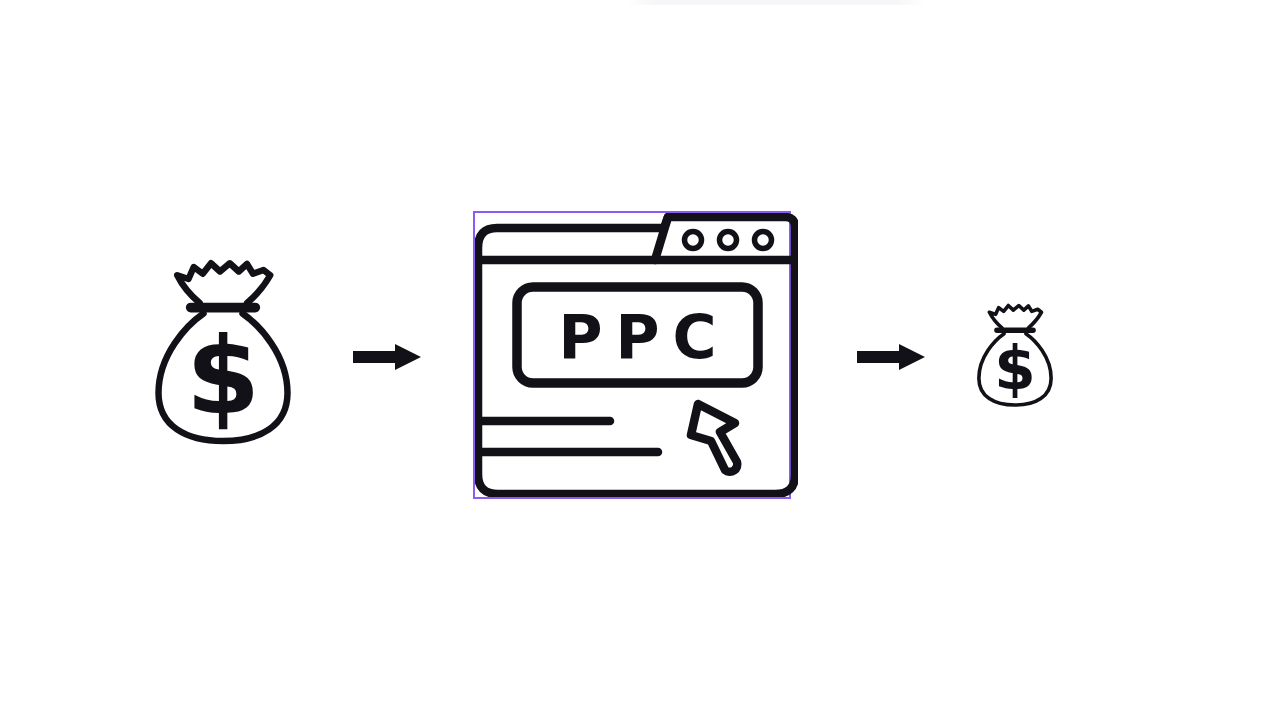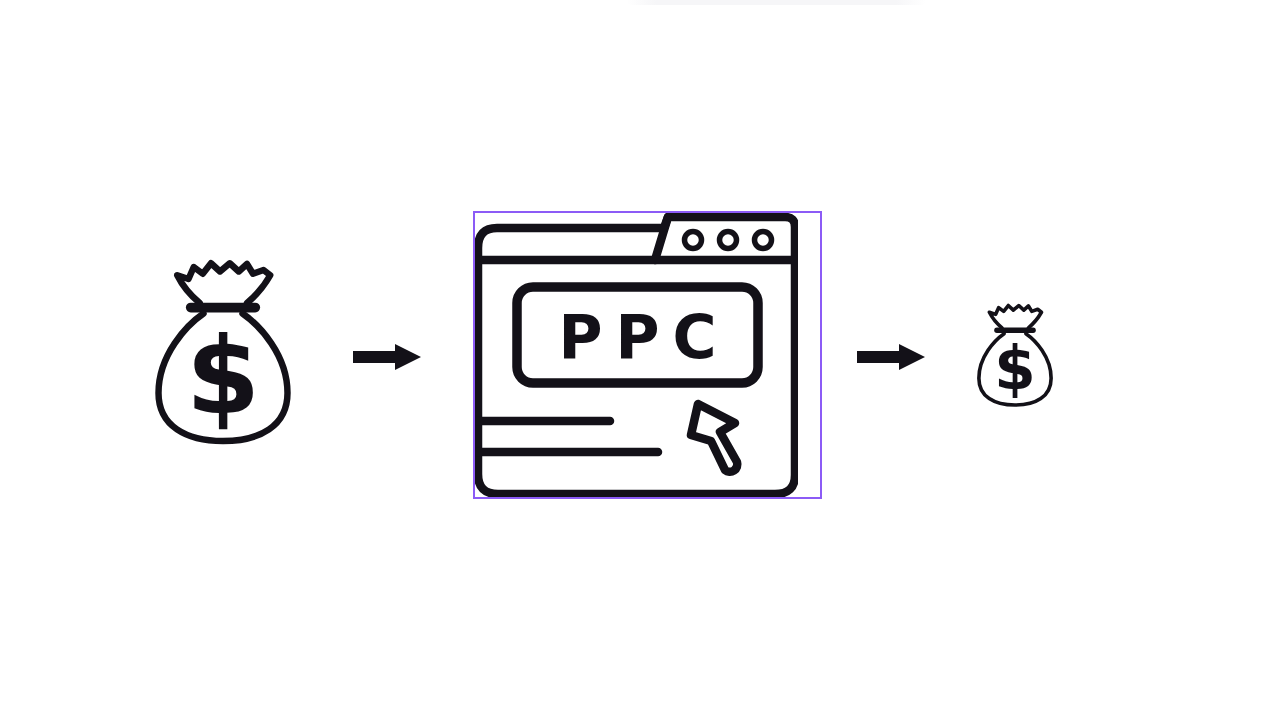--- a/index.html
+++ b/index.html
@@ -35,21 +35,21 @@
   .icon svg { display: block; color: var(--ink); }
 
   #money-bag-large { left: 148px; top: 257px; width: 150px; height: 191px; }
   #money-bag-small { left: 973px; top: 302px; width: 84px;  height: 107px; }
 
   #arrow-1 { left: 353px; top: 344px; width: 68px; height: 26px; }
   #arrow-2 { left: 857px; top: 344px; width: 68px; height: 26px; }
 
   
   #ppc-browser {
-    left: 473px; top: 211px; width: 349px; height: 288px;
+    left: 473px; top: 211px; width: 318px; height: 288px;
     border: 2px solid var(--sel);
   }
   #ppc-browser svg { width: 323px; height: 284px; }
 
   .bag-dollar {
     font-family: "DejaVu Sans", sans-serif;
     font-weight: bold;
   }
   .ppc-text {
     font-family: "DejaVu Sans", sans-serif;

